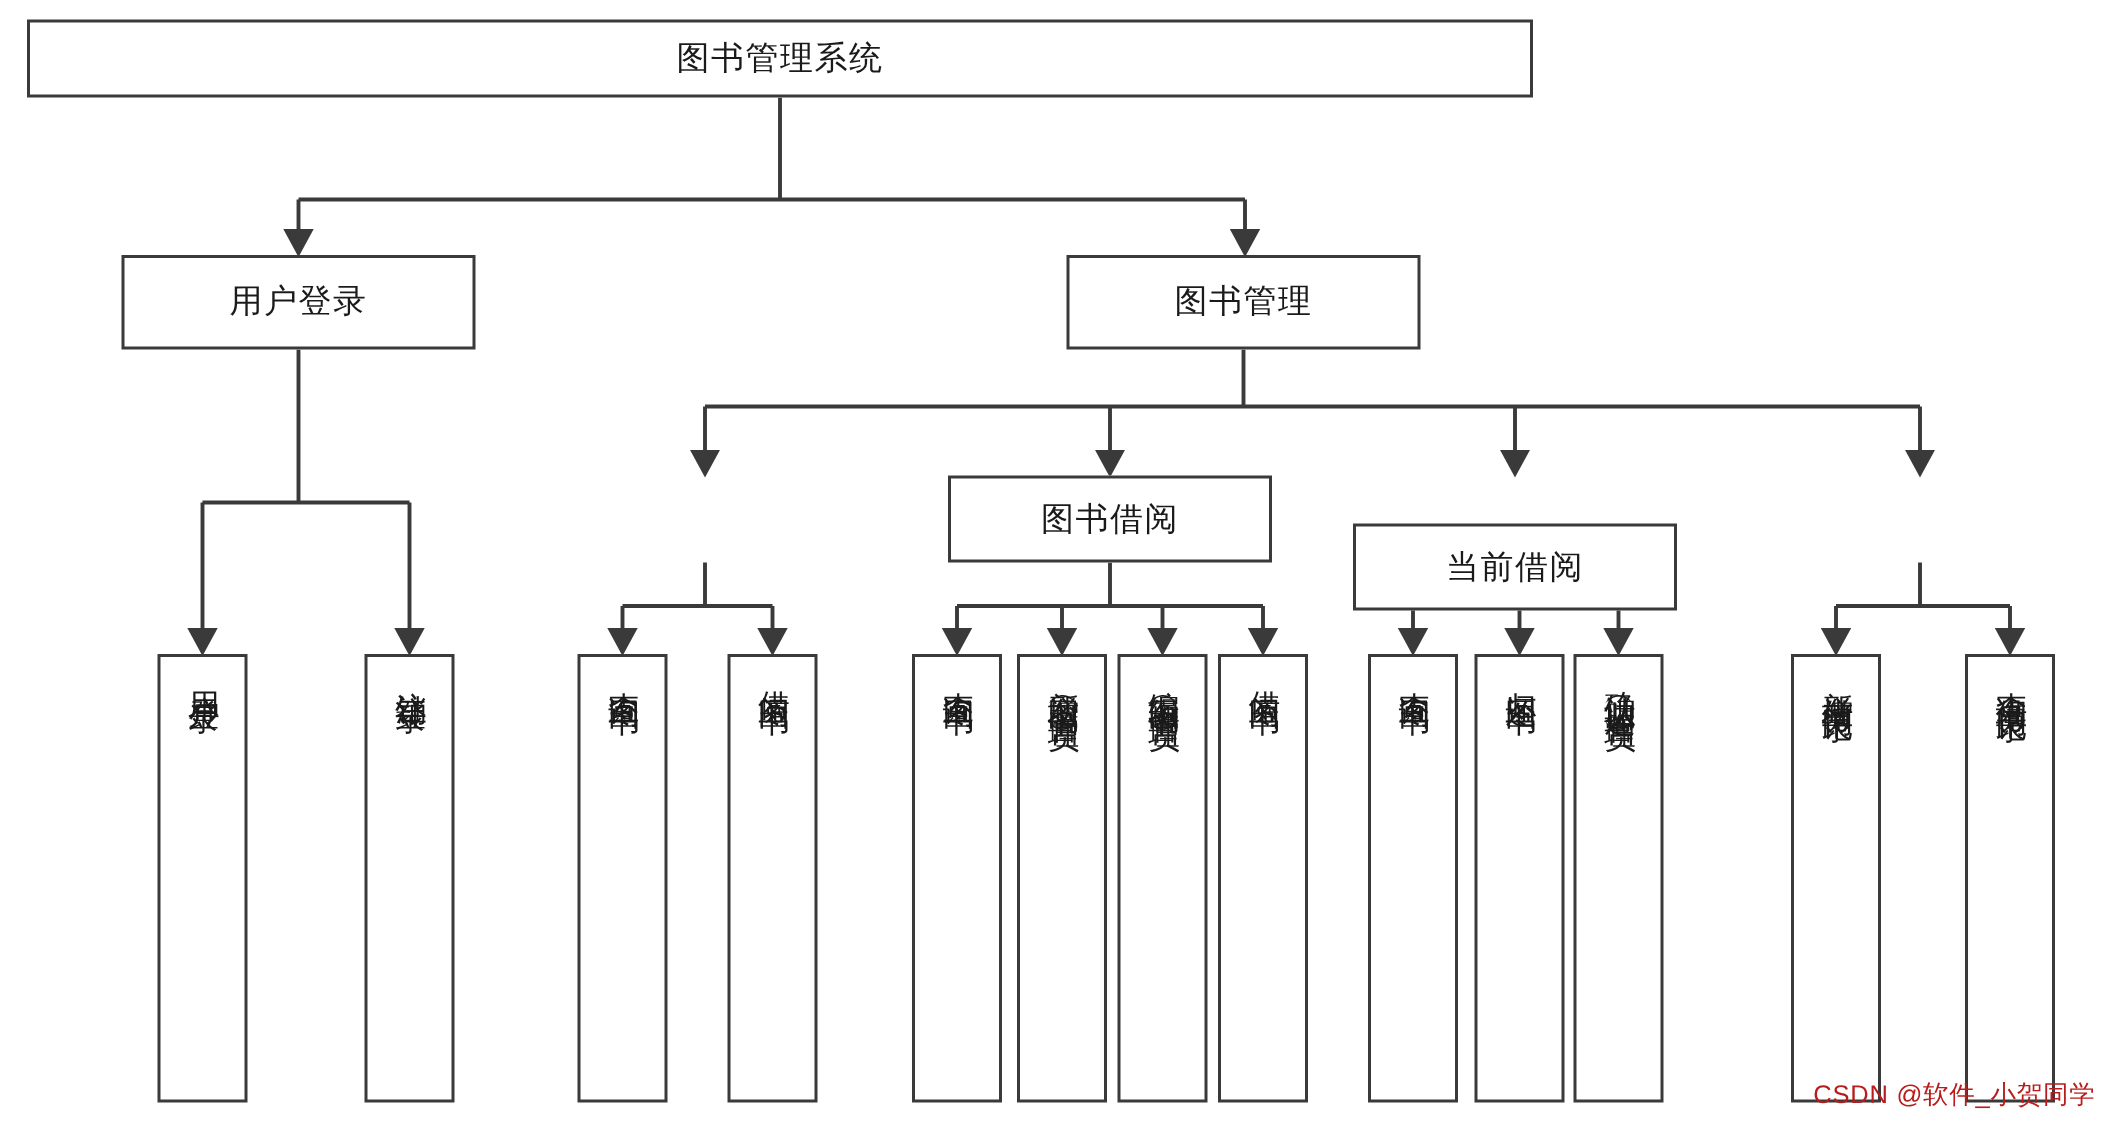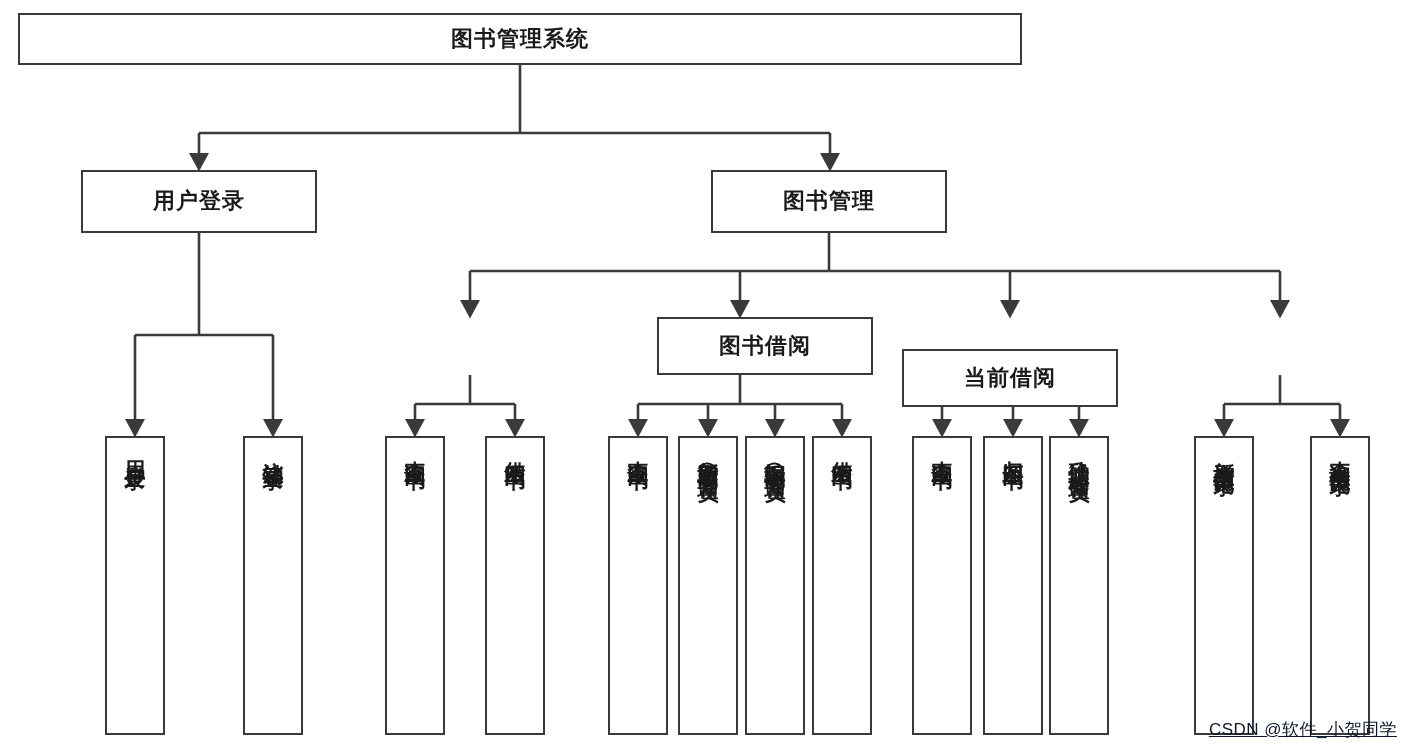--- a/index.html
+++ b/index.html
@@ -16,44 +16,42 @@
     border:2.5px solid #3a3a3a;
     box-sizing:border-box;
     display:flex;align-items:center;justify-content:center;
   }
   .node-label{
     font-size:22px;
     letter-spacing:1px;
     color:#1a1a1a;
     white-space:nowrap;
     line-height:1.2;
-    font-weight:bold;
   }
   .node-box.leaf{
     align-items:flex-start;
     justify-content:center;
     padding-top:6px;
   }
   .node-box.leaf .node-label{
     writing-mode:vertical-rl;
     text-orientation:upright;
     font-size:21px;
     letter-spacing:3px;
     line-height:1.05;
     white-space:normal;
   }
   .watermark{
     position:absolute;
     right:8px;bottom:6px;
     font-size:17px;
-    color:#0f172a;
+    color:#b91c1c;
     letter-spacing:0.5px;
     white-space:nowrap;
     pointer-events:none;
-    text-decoration:underline;
   }
 </style>
 </head>
 <body>
 
 <div id="diagram-root">
 
   <svg class="diagram-canvas" viewBox="0 0 1405 747">
     <defs>
       <marker id="arrowhead" markerWidth="9" markerHeight="9" refX="3.2" refY="4.5" orient="auto" markerUnits="strokeWidth">
@@ -108,21 +106,21 @@
     <span class="node-label">图书管理系统</span>
   </div>
 
   <div class="node-box" id="node-l2-0" style="left: 81px; top: 170px; width: 236px; height: 63px;">
     <span class="node-label">用户登录</span>
   </div>
   <div class="node-box" id="node-l2-1" style="left: 711px; top: 170px; width: 236px; height: 63px;">
     <span class="node-label">图书管理</span>
   </div>
 
-  <div class="node-box" id="node-l3-1" style="left: 657px; top: 317px; width: 216px; height: 58px;">
+  <div class="node-box" id="node-l3-1" style="left: 632px; top: 317px; width: 216px; height: 58px;">
     <span class="node-label">图书借阅</span>
   </div>
   <div class="node-box" id="node-l3-2" style="left: 902px; top: 317px; width: 216px; height: 58px; margin-top: 32px;">
     <span class="node-label">当前借阅</span>
   </div>
 
   <div class="node-box leaf" id="node-leaf-0" style="left: 105px; top: 436px; width: 60px; height: 299px;">
     <span class="node-label">用户登录</span>
   </div>
   <div class="node-box leaf" id="node-leaf-1" style="left: 243px; top: 436px; width: 60px; height: 299px;">

